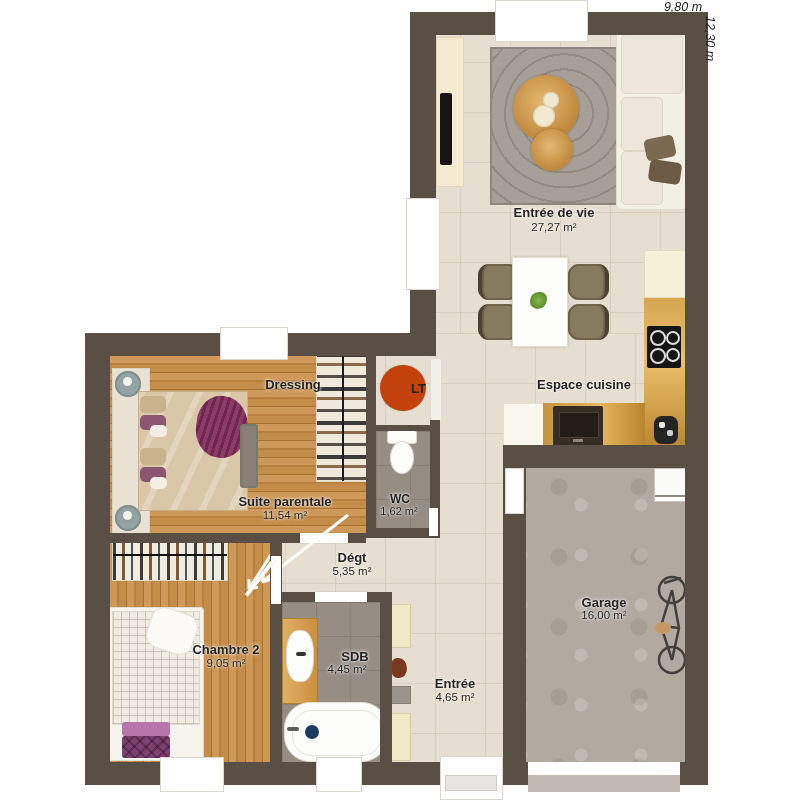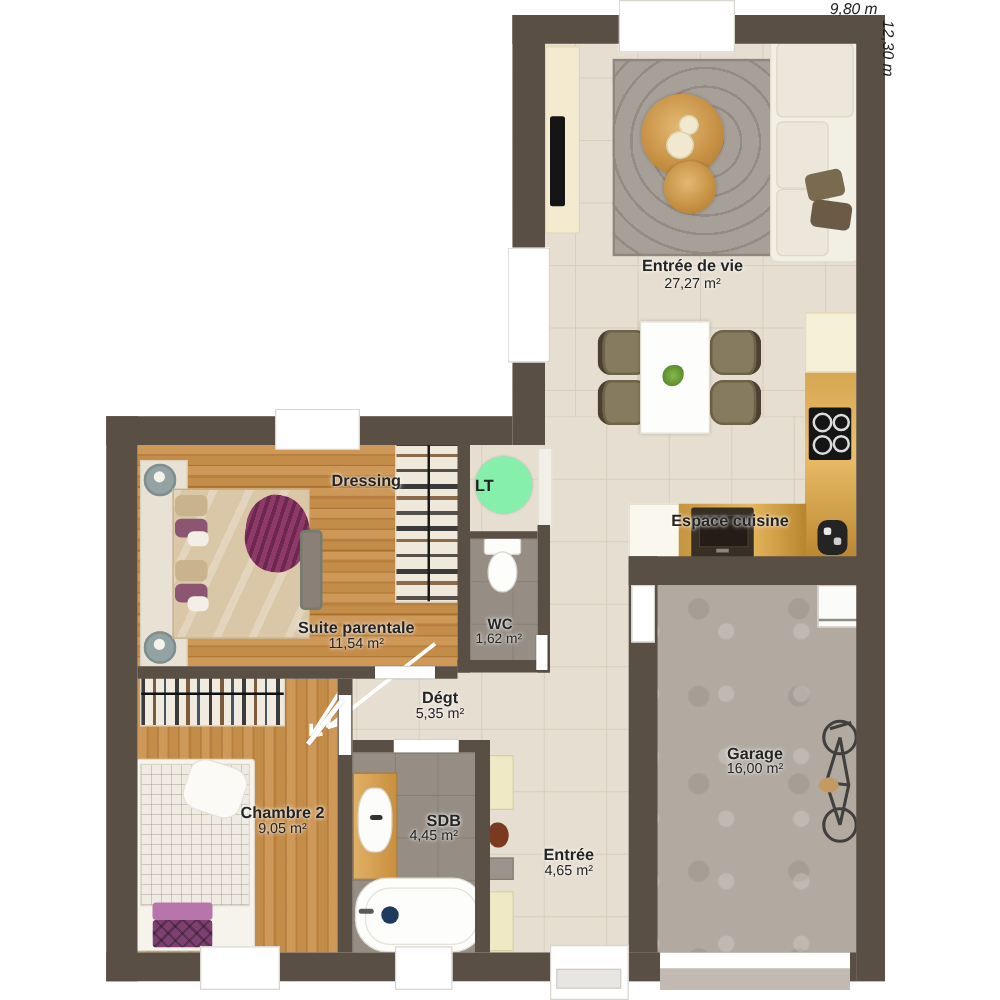--- a/index.html
+++ b/index.html
@@ -43,22 +43,22 @@
          background:#867a5f;box-shadow:inset 0 0 0 2px #6f6449;}
   .chair-l{border-left:4px solid #4c4131;}
   .chair-r{border-right:4px solid #4c4131;}
   .burner{position:absolute;border-radius:50%;border:2px solid rgba(255,255,255,.85);}
   
   .lbl{position:absolute;transform:translateX(-50%);color:#242424;white-space:nowrap;z-index:9;
        text-shadow:0 0 2px rgba(255,255,255,.95),0 0 4px rgba(255,255,255,.8);}
   .rname{font-weight:700;font-size:13px;}
   .rarea{font-weight:400;font-size:11.5px;}
   .dim{position:absolute;font-style:italic;font-size:12.5px;color:#1c1c1c;z-index:9;white-space:nowrap;}
-  .ltcircle{position:absolute;z-index:7;background:#86efac;border-radius:50%;
-       display:flex;align-items:center;justify-content:flex-start;font-weight:700;font-size:13px;color:#222;
+  .ltcircle{position:absolute;z-index:7;background:#c2410c;border-radius:50%;
+       display:flex;align-items:center;justify-content:flex-end;font-weight:700;font-size:13px;color:#222;
        box-shadow:0 0 2px rgba(0,0,0,.2);}
   .logo{position:absolute;z-index:8;background:#fff;border-radius:50%;box-shadow:0 0 3px rgba(0,0,0,.15);}
   .ovl{position:absolute;left:0;top:0;z-index:4;pointer-events:none;}
   .stripe-rack{background:#efe9dc;border:1px solid #ddd5c5;
        background-image:repeating-linear-gradient(180deg,#3a3a3a 0 4px,transparent 4px 10px,#8a6a4a 10px 13px,transparent 13px 22px,#55504a 22px 25px,transparent 25px 34px);}
   .stripe-rail{background:#f1ebdf;border:1px solid #ddd5c5;
        background-image:repeating-linear-gradient(90deg,#3b3b3b 0 3px,transparent 3px 9px,#7a5a3a 9px 12px,transparent 12px 18px,#445566 18px 20px,transparent 20px 27px);}
   .checker{background-color:#f0ebe2;
        background-image:repeating-linear-gradient(0deg,rgba(150,140,125,.4) 0 1px,transparent 1px 8px),
                         repeating-linear-gradient(90deg,rgba(150,140,125,.4) 0 1px,transparent 1px 8px);}
@@ -226,21 +226,21 @@
   <div class="leaf" style="left:274px;top:558px;width:45px;height:4px;transform:rotate(128deg);transform-origin:0 50%;"></div>
 
   <div class="ltcircle" style="left:380px;top:365px;width:46px;height:46px;">
     <span>LT</span>
   </div>
 
 
   <div class="lbl rname" style="left:554px;top:205px;">Entrée de vie</div>
   <div class="lbl rarea" style="left:554px;top:221px;">27,27 m²</div>
 
-  <div class="lbl rname" style="left:584px;top:377px;margin-top:32px;">Espace cuisine</div>
+  <div class="lbl rname" style="left:584px;top:377px;">Espace cuisine</div>
 
   <div class="lbl rname" style="left:293px;top:377px;">Dressing</div>
 
   <div class="lbl rname" style="left:285px;top:494px;">Suite parentale</div>
   <div class="lbl rarea" style="left:285px;top:509px;">11,54 m²</div>
 
   <div class="lbl rname" style="left:400px;top:492px;font-size:12px;">WC</div>
   <div class="lbl rarea" style="left:399px;top:505px;font-size:11px;">1,62 m²</div>
 
   <div class="lbl rname" style="left:352px;top:550px;">Dégt</div>

